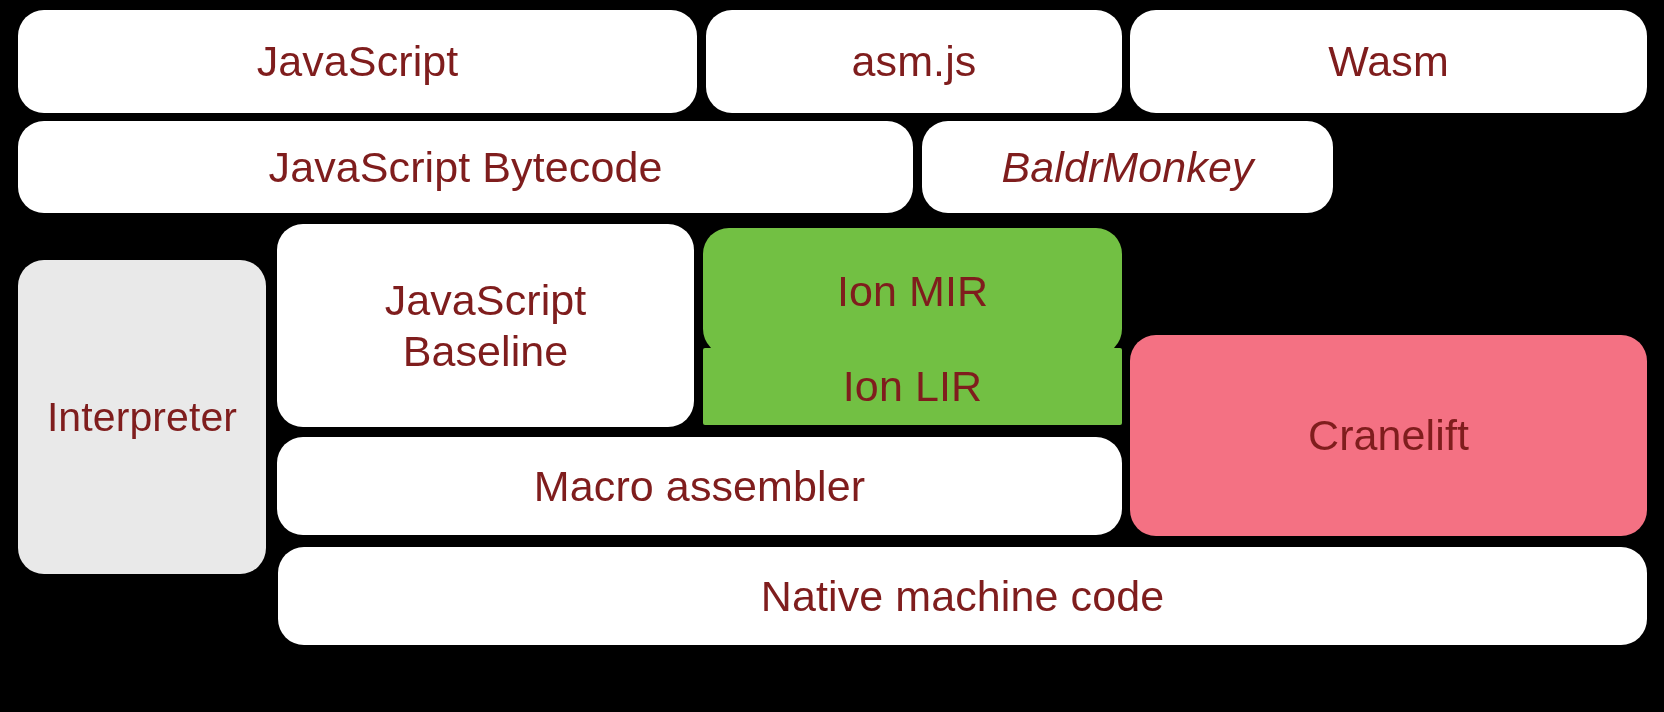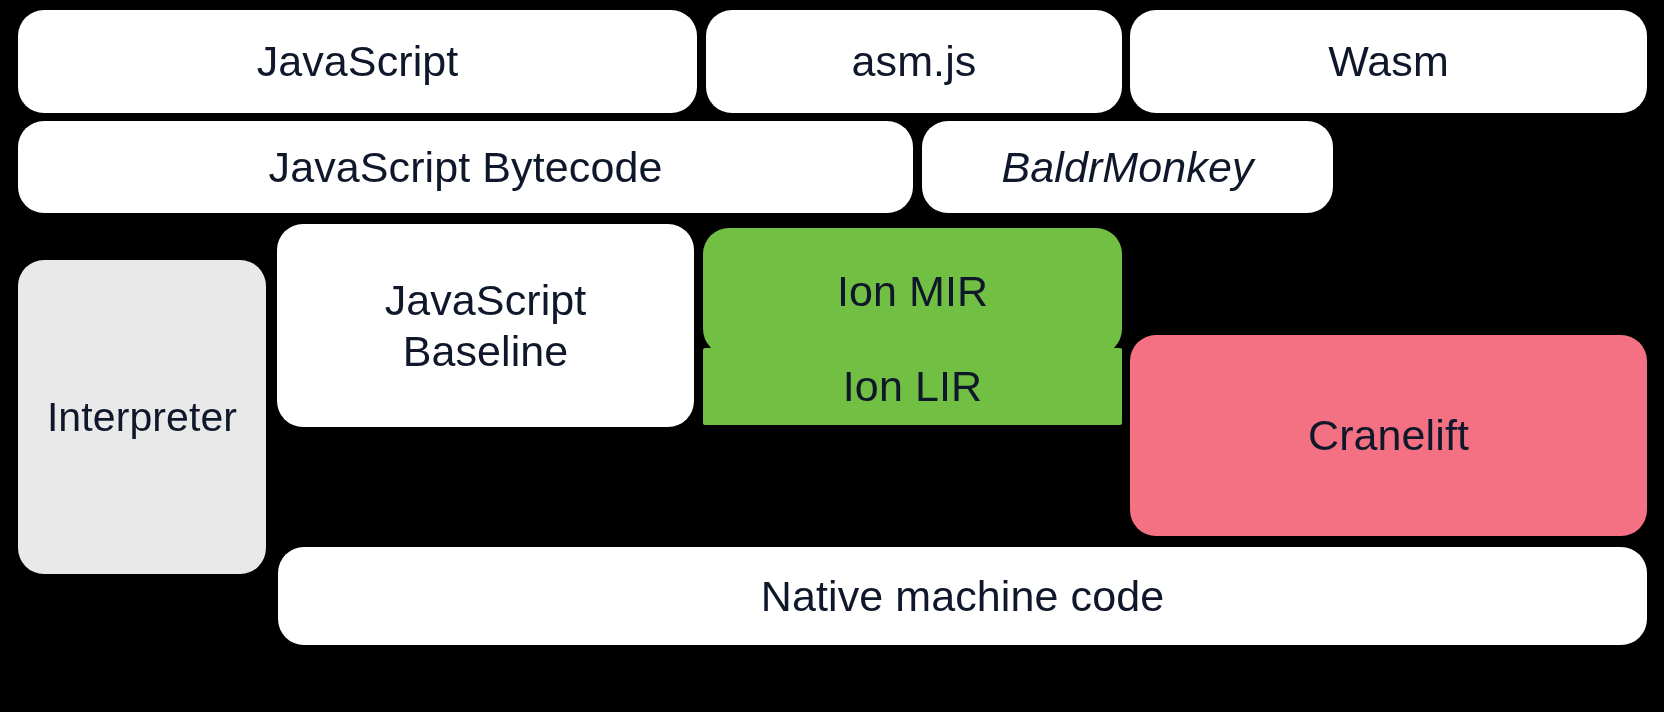--- a/index.html
+++ b/index.html
@@ -18,21 +18,21 @@
     overflow: hidden;
   }
   .node {
     position: absolute;
     box-sizing: border-box;
     display: flex;
     align-items: center;
     justify-content: center;
     text-align: center;
     border-radius: 26px;
-    color: #0f172a;
+    color: #7f1d1d;
     font-size: 43px;
     font-weight: 400;
     line-height: 1.18;
     letter-spacing: 0.1px;
     white-space: pre-line;
     user-select: none;
   }
   .fill-white  { background: #ffffff; }
   .fill-gray   { background: #e9e9e9; margin-top: 36px; }
   .fill-green  { background: #72c043; }
@@ -75,18 +75,19 @@
 
   <div class="node fill-gray" id="n-interpreter">Interpreter</div>
 
   <div class="node fill-white" id="n-js-baseline">JavaScript
 Baseline</div>
 
   <div class="node fill-green" id="n-ion-mir">Ion MIR</div>
 
   <div class="node fill-green" id="n-ion-lir">Ion LIR</div>
 
+  <div class="node fill-white" id="n-macro-assembler">Macro assembler</div>
 
   <div class="node fill-pink" id="n-cranelift">Cranelift</div>
 
   <div class="node fill-white" id="n-native-code">Native machine code</div>
 
 </div>
 
 </body></html>

